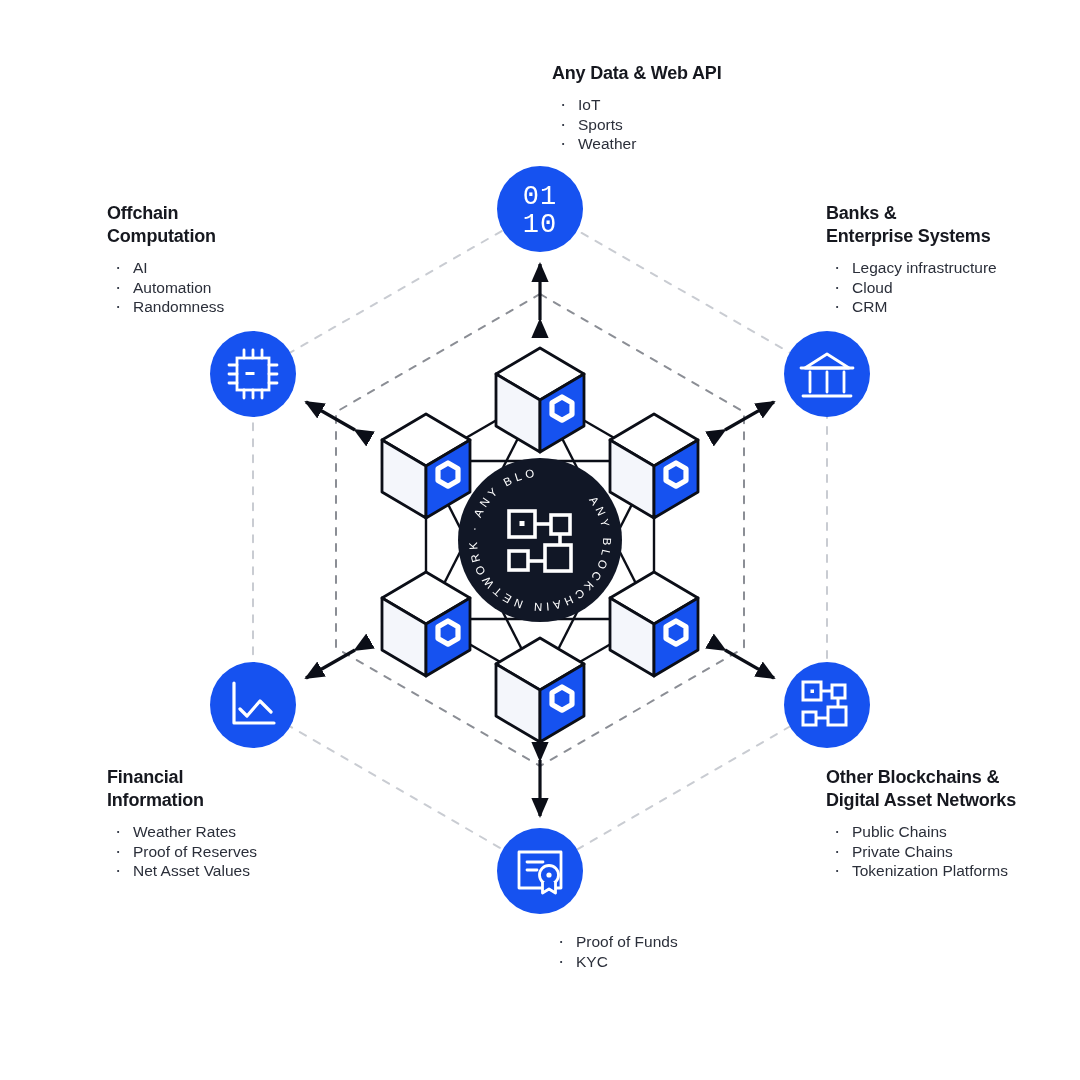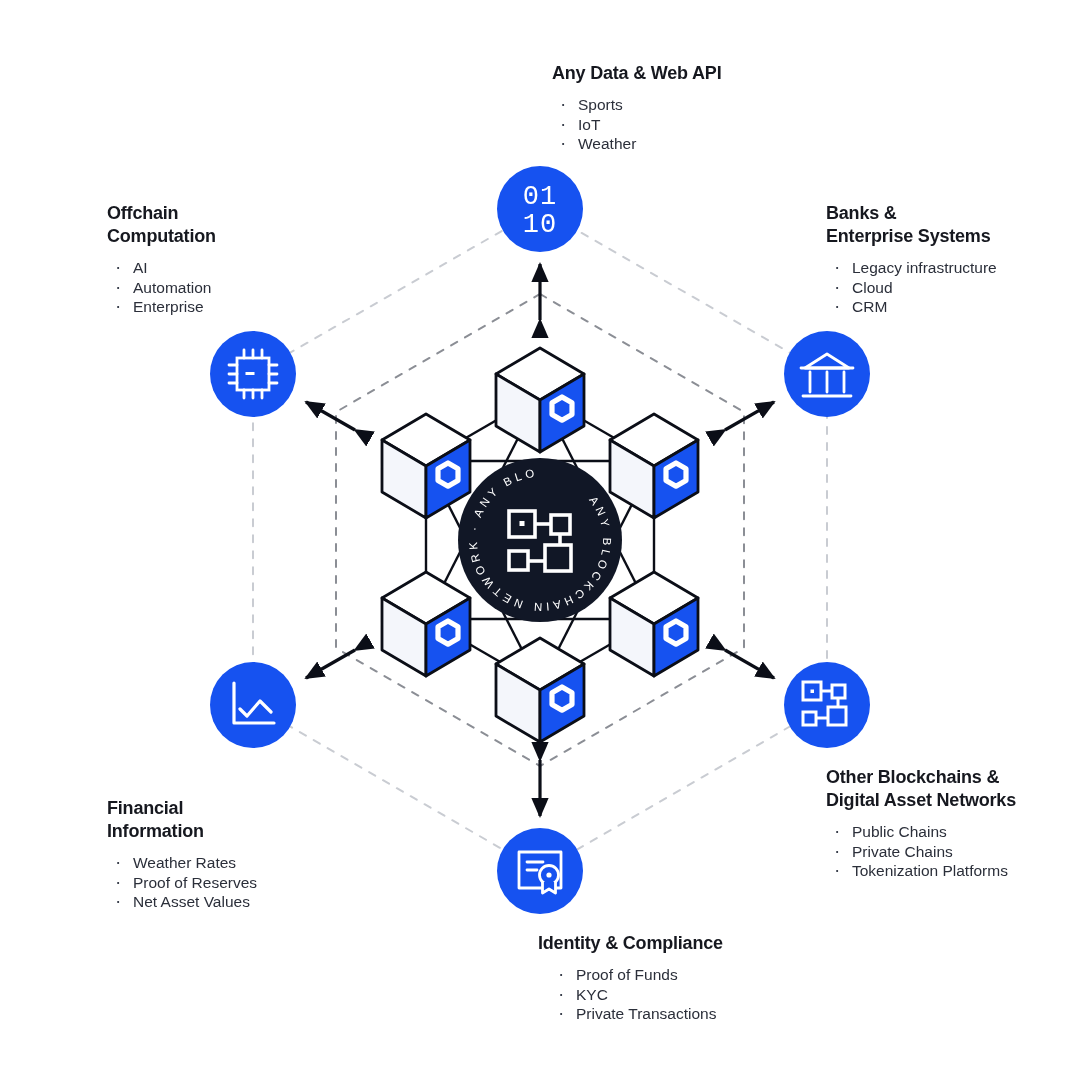--- a/index.html
+++ b/index.html
@@ -61,21 +61,21 @@
     font-size: 19px;
     line-height: 19.5px;
     color: #3a3f4c;
   }
   
   #lbl-data      { left: 430px;  top: 62px;  width: 430px; }
   #lbl-data .label-title { text-align: left; padding-left: 122px; }
   #lbl-data ul   { padding-left: 122px; }
   #lbl-offchain  { left: 107px;  top: 202px; width: 300px; }
   #lbl-banks     { left: 826px;  top: 202px; width: 300px; }
-  #lbl-financial { left: 107px;  top: 766px; width: 300px; margin-top: 31px; }
+  #lbl-financial { left: 107px;  top: 766px; width: 300px; }
   #lbl-other     { left: 826px;  top: 766px; width: 320px; }
   #lbl-identity  { left: 430px;  top: 932px; width: 430px; }
   #lbl-identity .label-title { text-align: left; padding-left: 108px; }
   #lbl-identity ul { padding-left: 120px; }
 </style>
 </head>
 <body>
 
 <div id="stage">
 
@@ -256,33 +256,33 @@
         <line x1="269" y1="365" x2="277" y2="365"></line>
         <line x1="269" y1="374" x2="277" y2="374"></line>
         <line x1="269" y1="383" x2="277" y2="383"></line>
       </g>
     </g>
   </svg>
 
   <div class="label-block" id="lbl-data">
     <div class="label-title">Any Data &amp; Web API</div>
     <ul class="bullets">
+      <li>IoT</li>
       <li>Sports</li>
-      <li>IoT</li>
       <li>Weather</li>
     </ul>
   </div>
 
   <div class="label-block" id="lbl-offchain">
     <div class="label-title">Offchain
 Computation</div>
     <ul class="bullets">
       <li>AI</li>
       <li>Automation</li>
-      <li>Enterprise</li>
+      <li>Randomness</li>
     </ul>
   </div>
 
   <div class="label-block" id="lbl-banks">
     <div class="label-title">Banks &amp;
 Enterprise Systems</div>
     <ul class="bullets">
       <li>Legacy infrastructure</li>
       <li>Cloud</li>
       <li>CRM</li>
@@ -303,21 +303,19 @@
     <div class="label-title">Other Blockchains &amp;
 Digital Asset Networks</div>
     <ul class="bullets">
       <li>Public Chains</li>
       <li>Private Chains</li>
       <li>Tokenization Platforms</li>
     </ul>
   </div>
 
   <div class="label-block" id="lbl-identity">
-    <div class="label-title">Identity &amp; Compliance</div>
     <ul class="bullets">
       <li>Proof of Funds</li>
       <li>KYC</li>
-      <li>Private Transactions</li>
     </ul>
   </div>
 
 </div>
 
 </body></html>

